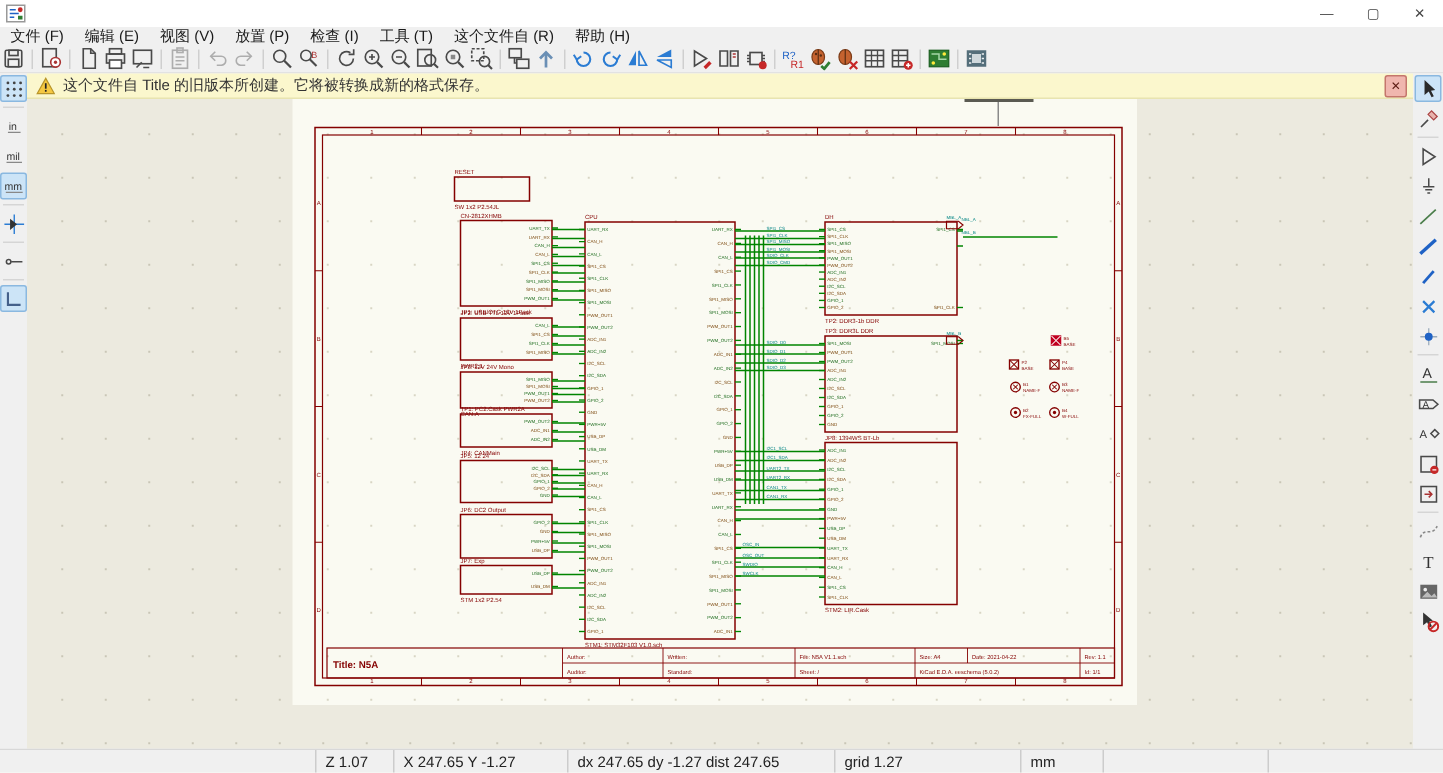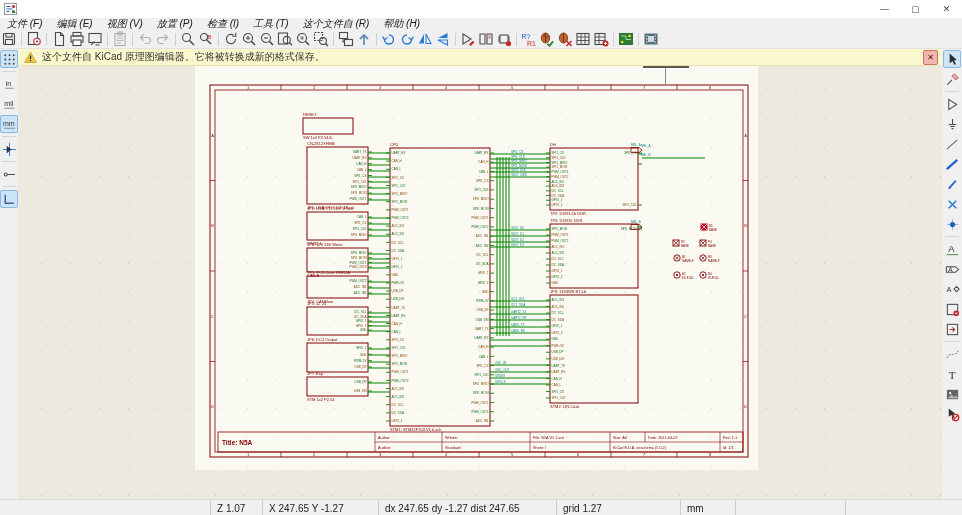--- a/index.html
+++ b/index.html
@@ -4,21 +4,21 @@
 <style>
   html,body{margin:0;padding:0;width:962px;height:515px;overflow:hidden;
     font-family:"Liberation Sans",sans-serif;background:#fff;-webkit-user-select:none;user-select:none;}
   .titlebar{height:18px;background:#ffffff;display:flex;align-items:center;font-size:11px;color:#111;}
   .appicon{width:14px;height:14px;margin:0 4px 0 4px;display:inline-block;}
   .title{flex:0 0 auto;}
   .winbtns{margin-left:auto;display:flex;height:100%;}
   .winbtn{width:31px;height:100%;display:flex;align-items:center;justify-content:center;
     color:#444;font-size:9px;}
   .menubar{height:12px;background:#f0f0f0;display:flex;align-items:center;font-size:10px;color:#1a1a1a;}
-  .menu-item{padding:0 7px;white-space:nowrap;font-style:italic;}
+  .menu-item{padding:0 7px;white-space:nowrap;}
   .toolbar{height:18px;background:#f0f0f0;display:flex;align-items:center;border-bottom:1px solid #e2e2e2;}
   .tbtn{width:18px;height:18px;display:flex;align-items:center;justify-content:center;flex:0 0 auto;}
   .tbtn svg{width:16px;height:16px;}
   .tbtn.dis{opacity:.40;filter:grayscale(1);}
   .tsep{width:1px;height:13px;background:#cfcfcf;margin:0 3px;flex:0 0 auto;}
   .main{display:flex;height:450px;}
   .sidetb{width:18px;background:#f0f0f0;display:flex;flex-direction:column;align-items:center;}
   .sidetb.right{width:20px;}
   .sbtn{width:16px;height:16px;margin:1px 0;display:flex;align-items:center;justify-content:center;border:1px solid transparent;border-radius:2px;}
   .sbtn svg{width:15px;height:15px;}
@@ -358,21 +358,21 @@
     </div>
   <div class="center">
     <div class="infobar">
       <span class="warnicon">
         <svg viewBox="0 0 16 16">
             <path d="M8,1.5 L15,14 H1 Z" fill="#f5c842" stroke="#b8952a" stroke-width="1"></path>
             <rect x="7.3" y="5.5" width="1.4" height="4.5" fill="#222"></rect>
             <rect x="7.3" y="11" width="1.4" height="1.5" fill="#222"></rect>
           </svg>
       </span>
-      <span>这个文件自 KiCad 原理图编辑器。它将被转换成新的格式保存。</span>
+      <span>这个文件自 Title 的旧版本所创建。它将被转换成新的格式保存。</span>
       <span class="ibclose">✕</span>
     </div>
     <div class="canvas">
       <div class="page" id="page" style="left: 177px; top: 0px; width: 563px; height: 404px;">
         <svg id="schsvg" width="563" height="404" viewBox="0 0 563 404">
             <rect x="15" y="19" width="538" height="372" fill="none" stroke="#840000" stroke-width="1"></rect>
             <rect x="20" y="24" width="528" height="362" fill="none" stroke="#840000" stroke-width="0.8"></rect>
             <text x="53" y="23" font-size="4" fill="#840000" font-family="Liberation Sans,sans-serif" text-anchor="middle">1</text>
             <text x="53" y="389.5" font-size="4" fill="#840000" font-family="Liberation Sans,sans-serif" text-anchor="middle">1</text>
             <line x1="86" y1="19" x2="86" y2="24" stroke="#840000" stroke-width="0.7"></line>

